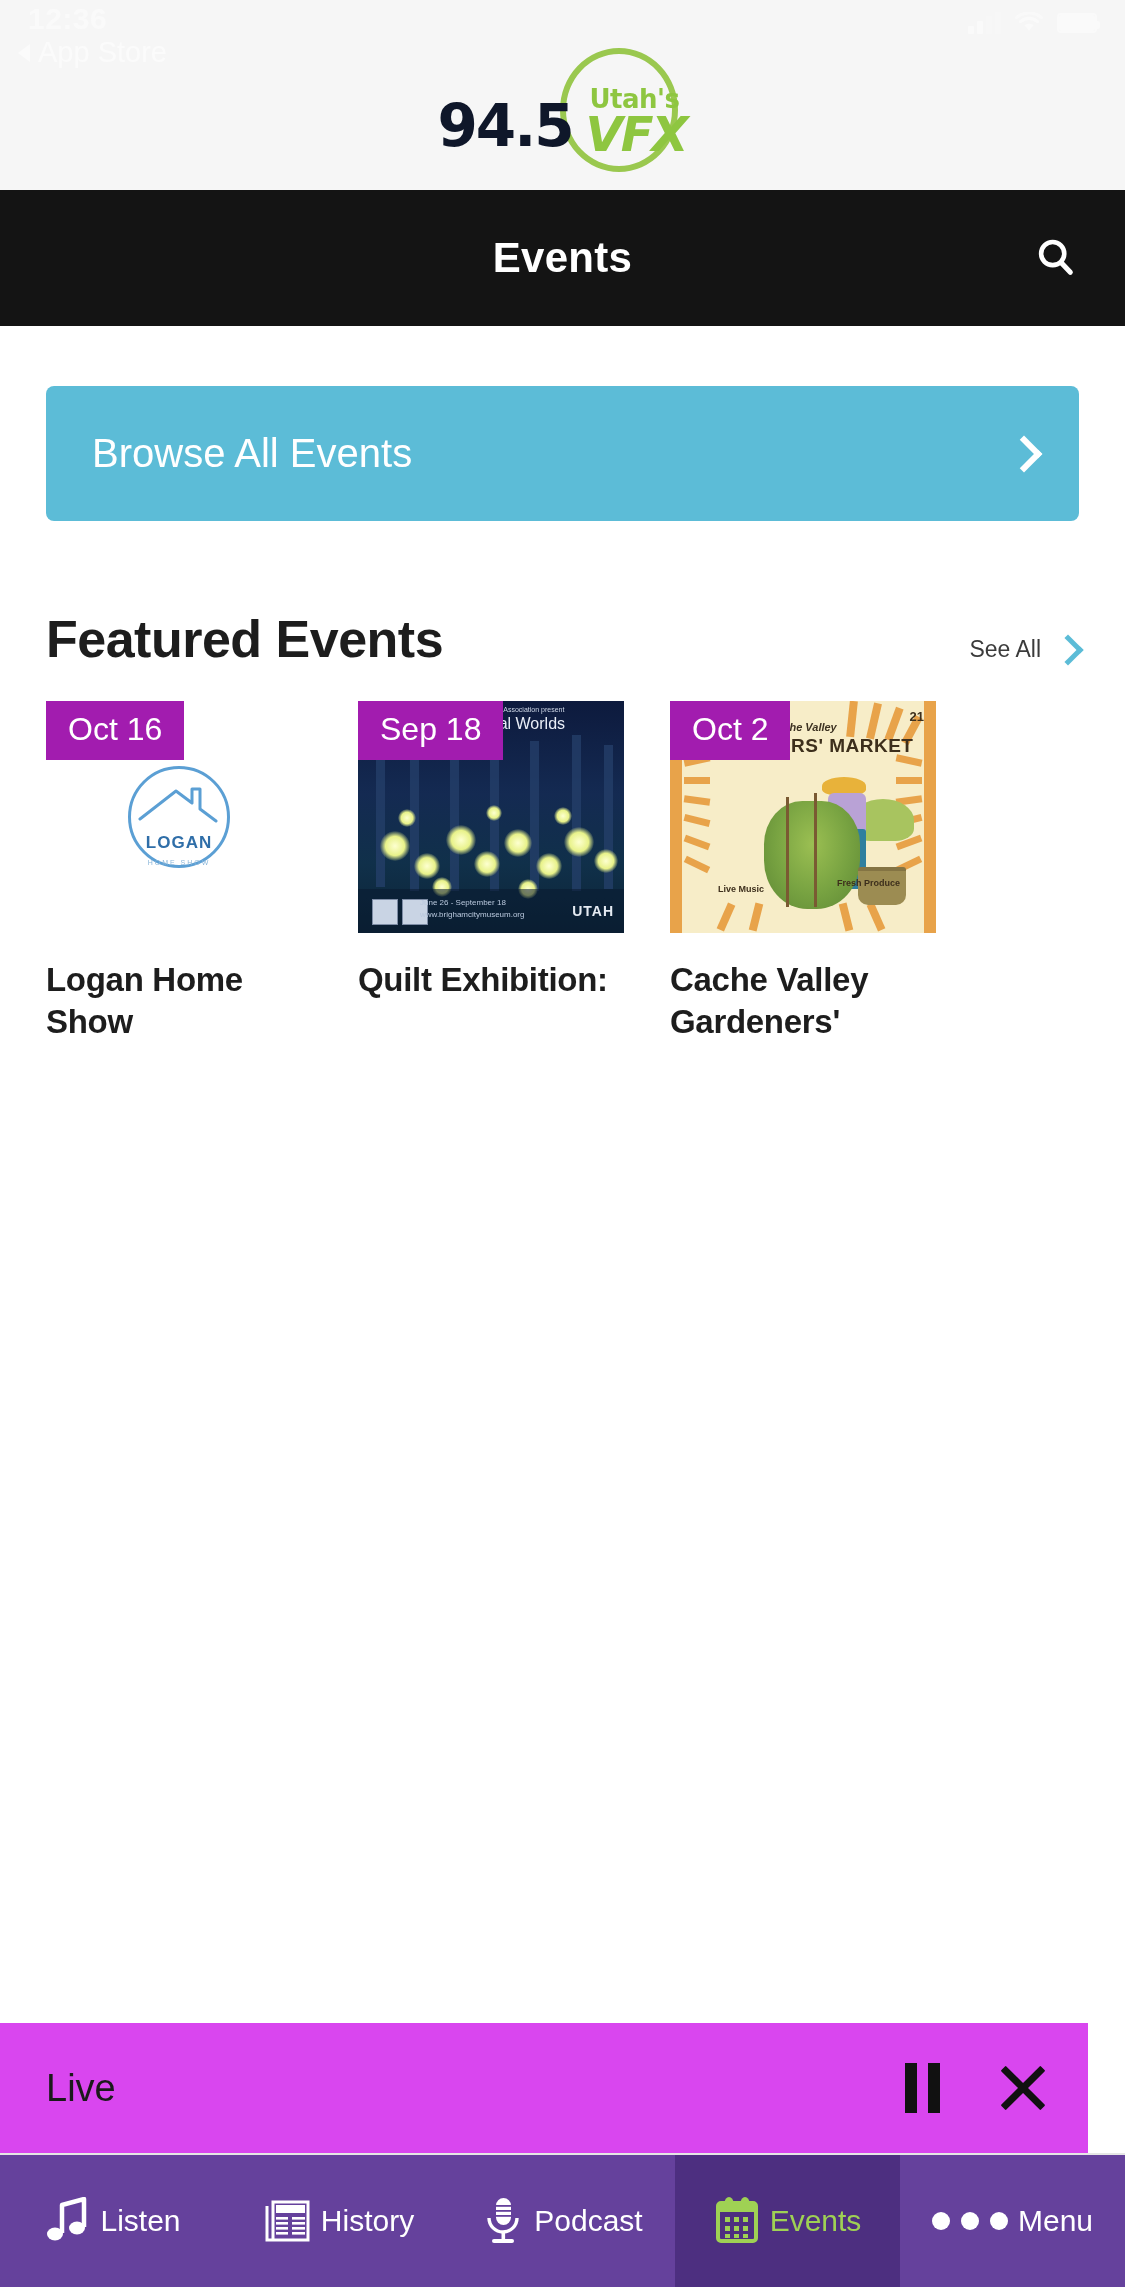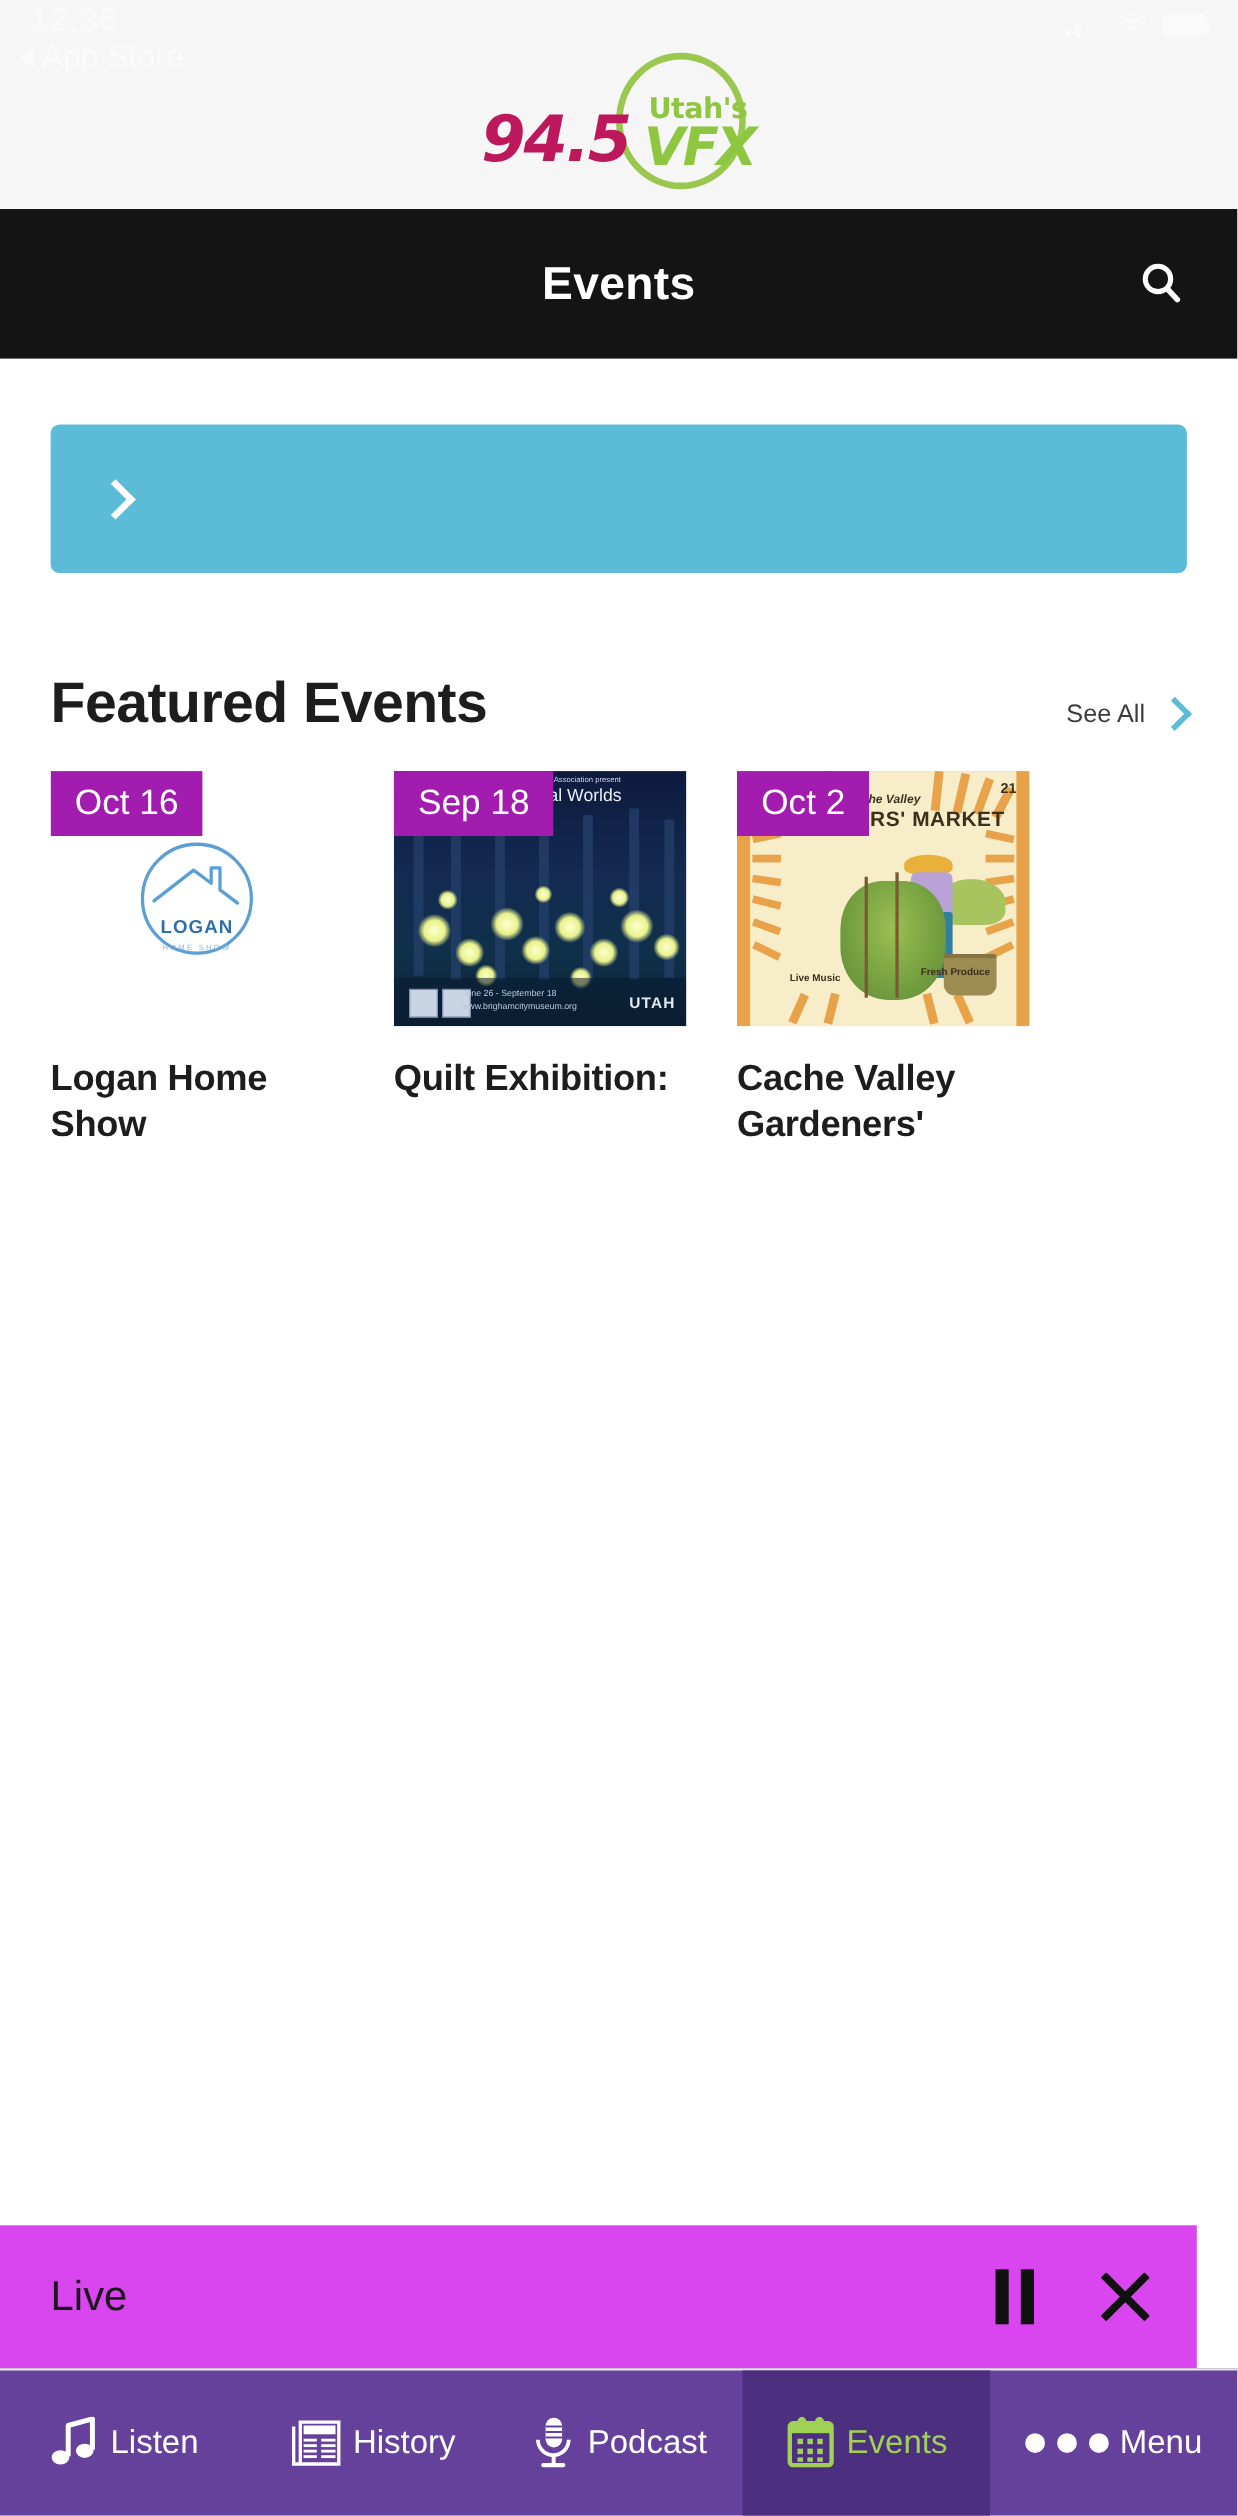--- a/index.html
+++ b/index.html
@@ -59,22 +59,22 @@
     position:absolute; left:50%; transform:translateX(-50%);
     top:48px; width:250px; height:130px;
   }
   .logo-circle {
     position:absolute; right:10px; top:0;
     width:118px; height:124px; border-radius:50%;
     border:6px solid #9ac84f;
   }
   .logo-num {
     position:absolute; left:0; top:44px;
-    font-size:58px; font-weight:700; font-style:italic;
-    color:#be185d; letter-spacing:-2px;
+    font-size:58px; font-weight:700; 
+    color:#0f172a; letter-spacing:-2px;
     font-family:"DejaVu Sans", sans-serif;
   }
   .logo-utahs {
     position:absolute; left:152px; top:36px;
     font-size:26px; font-weight:700; color:#8ec640;
     font-family:"DejaVu Sans", sans-serif; letter-spacing:-0.5px;
   }
   .logo-vfx {
     position:absolute; left:148px; top:58px;
     font-size:48px; font-weight:700; font-style:italic; color:#8ec640;
@@ -317,20 +317,21 @@
       <svg viewBox="0 0 40 40" width="44" height="44">
         <circle cx="17" cy="16" r="10.5" stroke="#ffffff" stroke-width="4.2" fill="none"></circle>
         <line x1="24.6" y1="24" x2="33" y2="33" stroke="#ffffff" stroke-width="4.6" stroke-linecap="round"></line>
       </svg>
     </div>
   </div>
 
   <div class="content">
 
     <div class="browse-bar">
+      <span class="browse-label">Browse All Events</span>
       <span class="chev chev-white"></span>
     </div>
 
     <div class="section-head">
       <span class="section-title">Featured Events</span>
       <span class="see-all-link">
         <span class="see-all-label">See All</span>
         <span class="chev chev-blue"></span>
       </span>
     </div>

